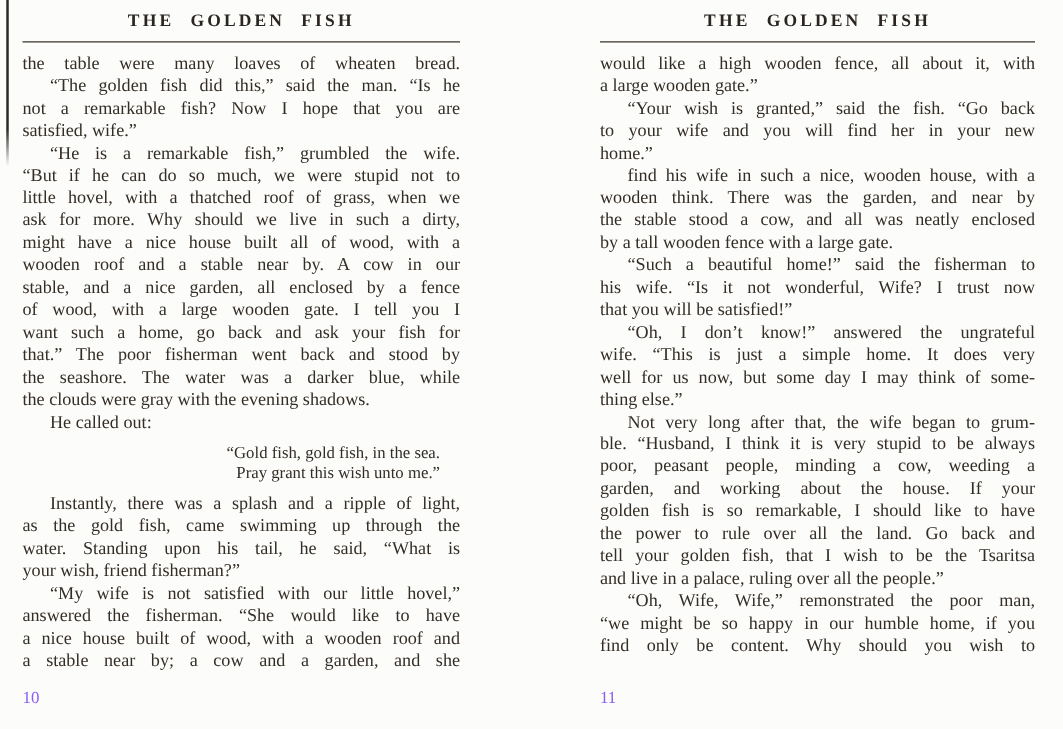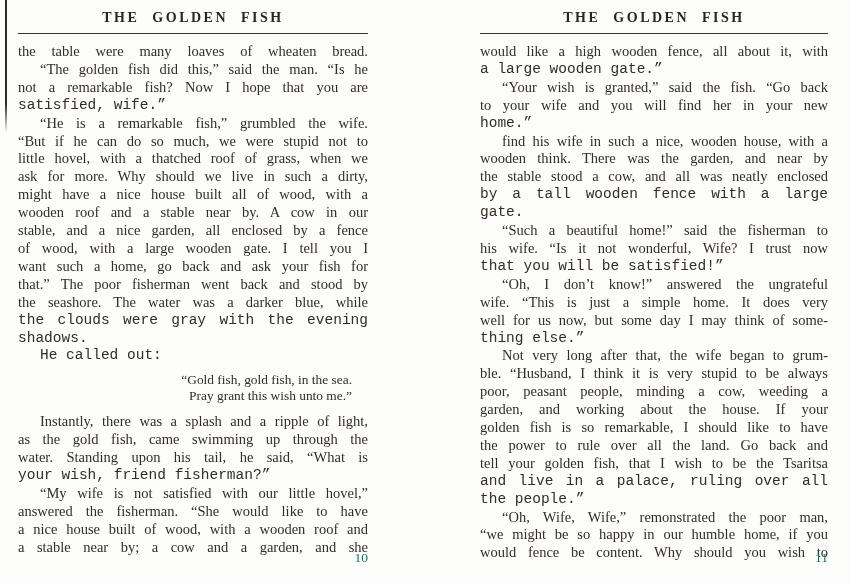--- a/index.html
+++ b/index.html
@@ -20,29 +20,29 @@
   }
   .header-rule {
     position:absolute; top:33px; left:0; right:0;
     border-top:1.8px solid #39332b;
   }
   .page-body {
     position:absolute; top:43px; left:0; right:0;
     font-size:14.5px; line-height:17.9px;
   }
   .para .line { text-align:justify; text-align-last:justify; }
-  .para .line.last { text-align-last:left;font-family:Liberation Mono, monospace; }
+  .para .line.last { text-align-last:left; }
   .para.indent .line:first-child { text-indent:22px; }
 
   .verse { margin:7px 16px 9px 0; font-size:13.4px; line-height:16px; }
   .verse .line { text-align:right; }
 
   .page-number {
     position:absolute; top:550px; left:0; right:0;
-    text-align:right; font-size:13.5px; color:#0f766e;
+    text-align:left; font-size:13.5px; color:#8b5cf6;
   }
   .edge-line {
     position:absolute; left:5px; top:0; width:2px; height:133px;
     background:linear-gradient(#2e2a24 78%, rgba(46,42,36,0));
   }
 </style>
 </head>
 <body style="background: rgb(252, 252, 250); color: rgb(51, 45, 38);">
 
 <div class="edge-line"></div>
@@ -132,17 +132,17 @@
         <div class="line">poor, peasant people, minding a cow, weeding a</div>
         <div class="line">garden, and working about the house.  If your</div>
         <div class="line">golden fish is so remarkable, I should like to have</div>
         <div class="line">the power to rule over all the land.  Go back and</div>
         <div class="line">tell your golden fish, that I wish to be the Tsaritsa</div>
         <div class="line last">and live in a palace, ruling over all the people.”</div>
       </div>
       <div class="para indent">
         <div class="line">“Oh, Wife, Wife,” remonstrated the poor man,</div>
         <div class="line">“we might be so happy in our humble home, if you</div>
-        <div class="line">would fence be content.  Why should you wish to</div>
+        <div class="line">find only be content.  Why should you wish to</div>
       </div>
     </div>
   <div class="page-number">11</div>
 </div>
 
 </body></html>

